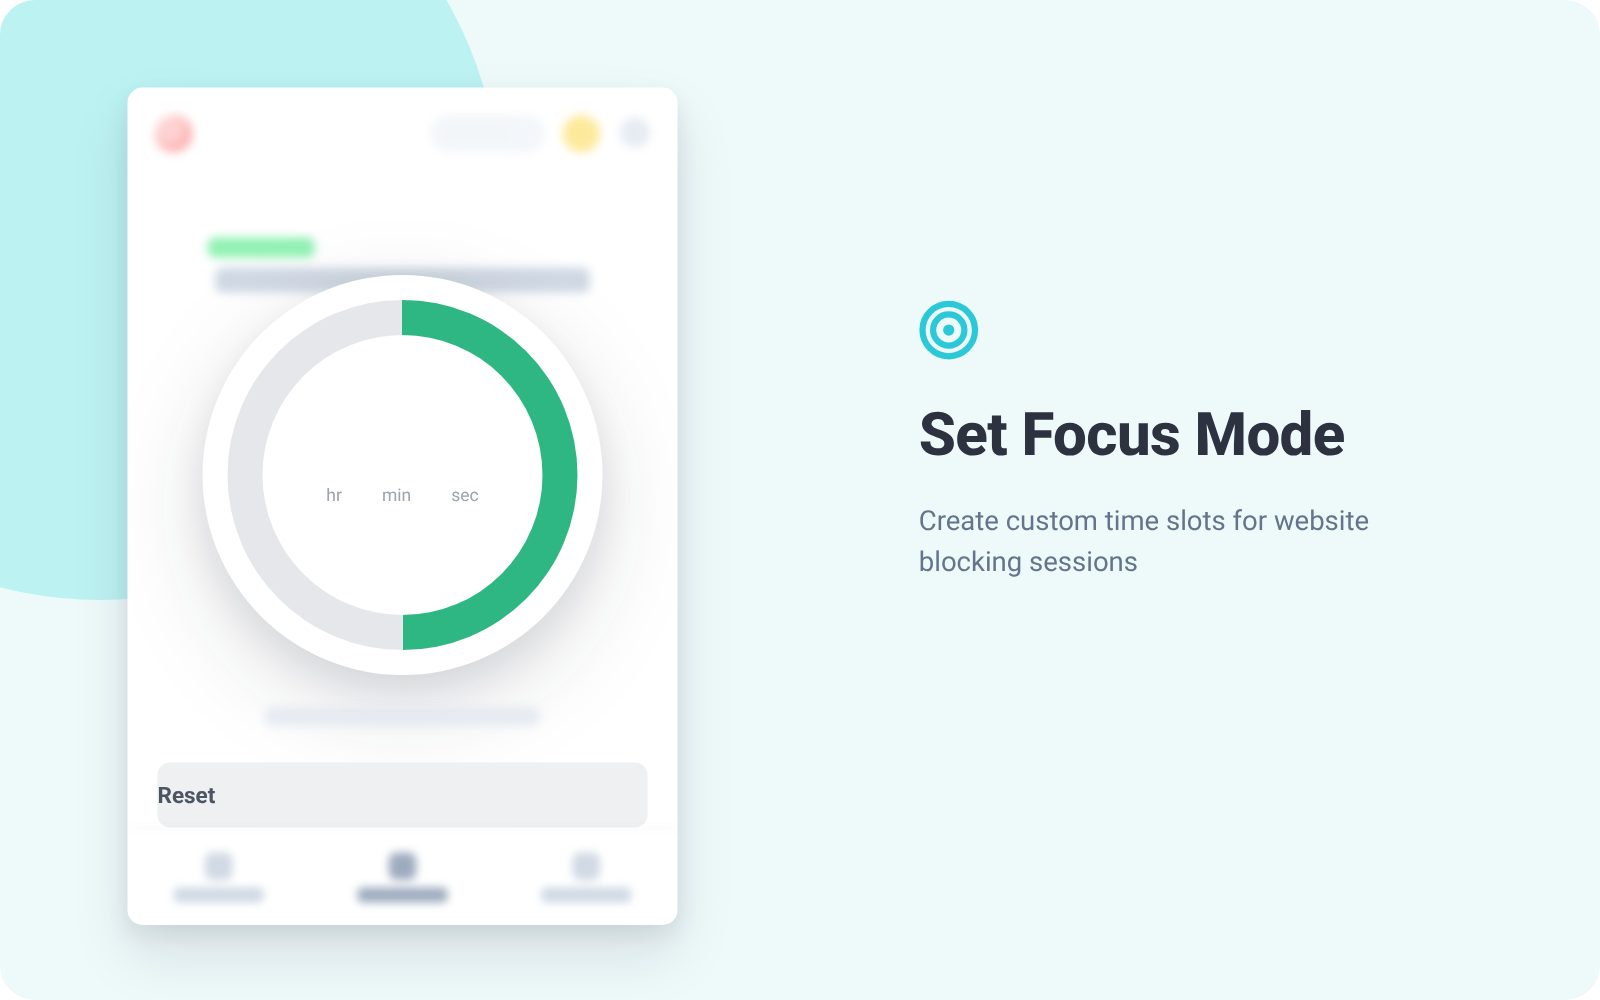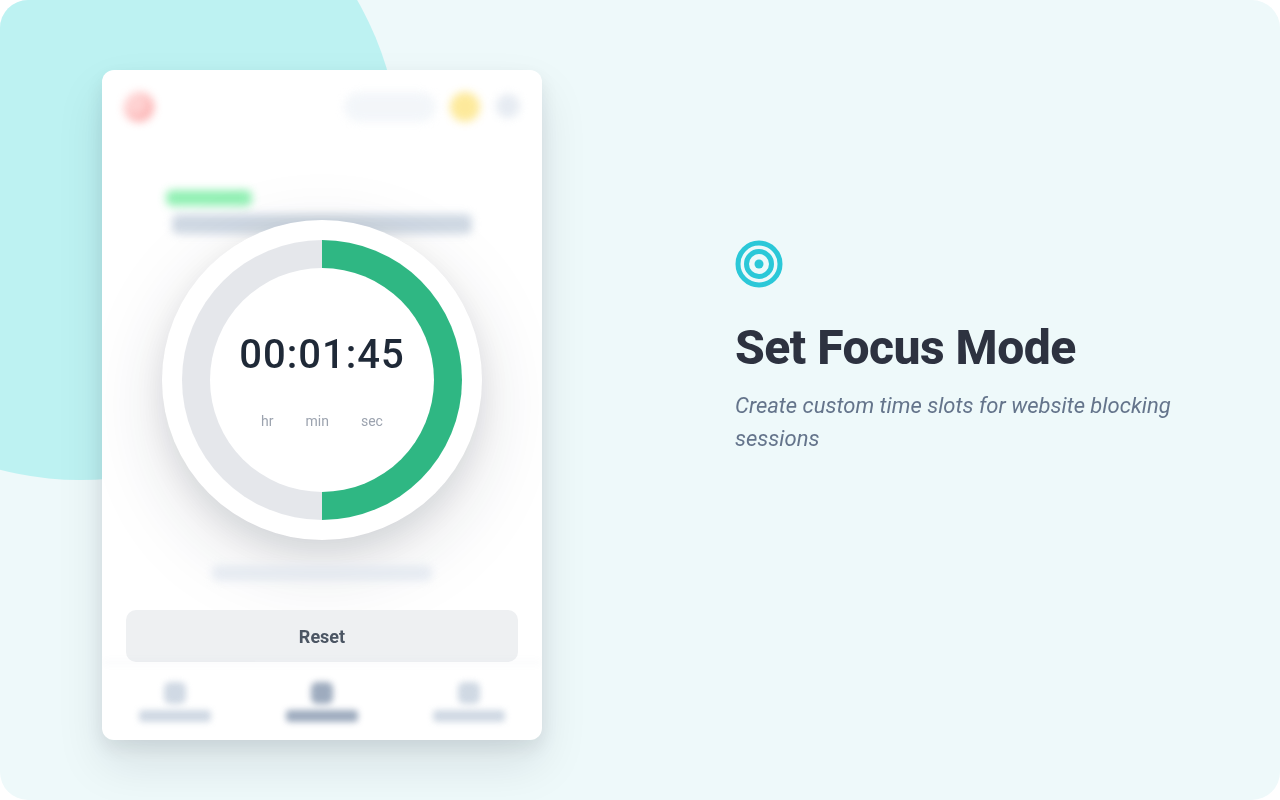--- a/index.html
+++ b/index.html
@@ -146,21 +146,21 @@
   
   .btn-row {
     position: absolute;
     left: 24px; right: 24px; top: 540px;
     display: flex; gap: 16px;
   }
   .btn {
     flex: 1;
     height: 52px;
     border-radius: 10px;
-    display: flex; align-items: center; justify-content: center;
+    display: flex; align-items: center; 
     font-size: 18px; font-weight: 700;
     cursor: pointer;
     user-select: none;
   }
   .btn-reset { background: #eef0f2; color: #4b5563; }
   .btn-pause { background: #2fb783; color: #ffffff; }
 
   
   .bottom-nav {
     position: absolute;
@@ -190,29 +190,28 @@
   }
   .target-icon {
     width: 48px; height: 48px;
     margin-bottom: 28px;
   }
   .headline {
     font-size: 48px;
     line-height: 1.18;
     font-weight: 800;
     color: #2d3240;
-    margin-bottom: 12px;
+    margin-bottom: 24px;
     letter-spacing: -0.5px;
   }
   .subcopy {
     font-size: 22px;
     line-height: 1.5;
     color: #64748b;
     font-weight: 400;
-    font-style: italic;
   }
 </style>
 </head>
 <body>
 
 <div class="stage">
   <div class="blob"></div>
 
   <div class="phone">
 
@@ -226,23 +225,20 @@
     <div class="blurred-caption">
       <div class="caption-tag"></div>
       <div class="caption-line"></div>
     </div>
 
     <div class="ring-wrap">
       <div class="ring-outer"></div>
       <div class="ring-track"></div>
       <div class="ring-inner"></div>
       <div class="time">
-        <div class="time-digits">
-          <span>00</span>:<span>01</span>:<span>45</span>
-        </div>
         <div class="time-labels">
           <span>hr</span>
           <span>min</span>
           <span>sec</span>
         </div>
       </div>
     </div>
 
     <div class="blurred-mid">
       <div class="mid-line"></div>

